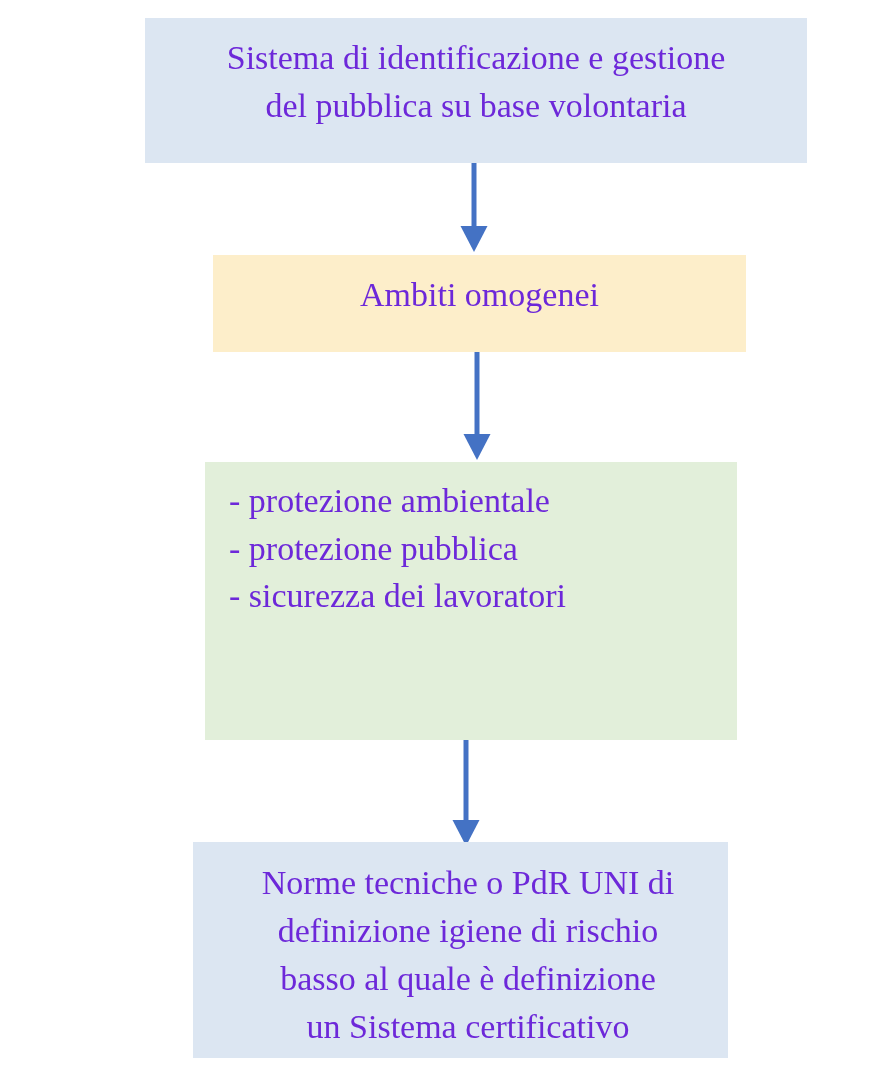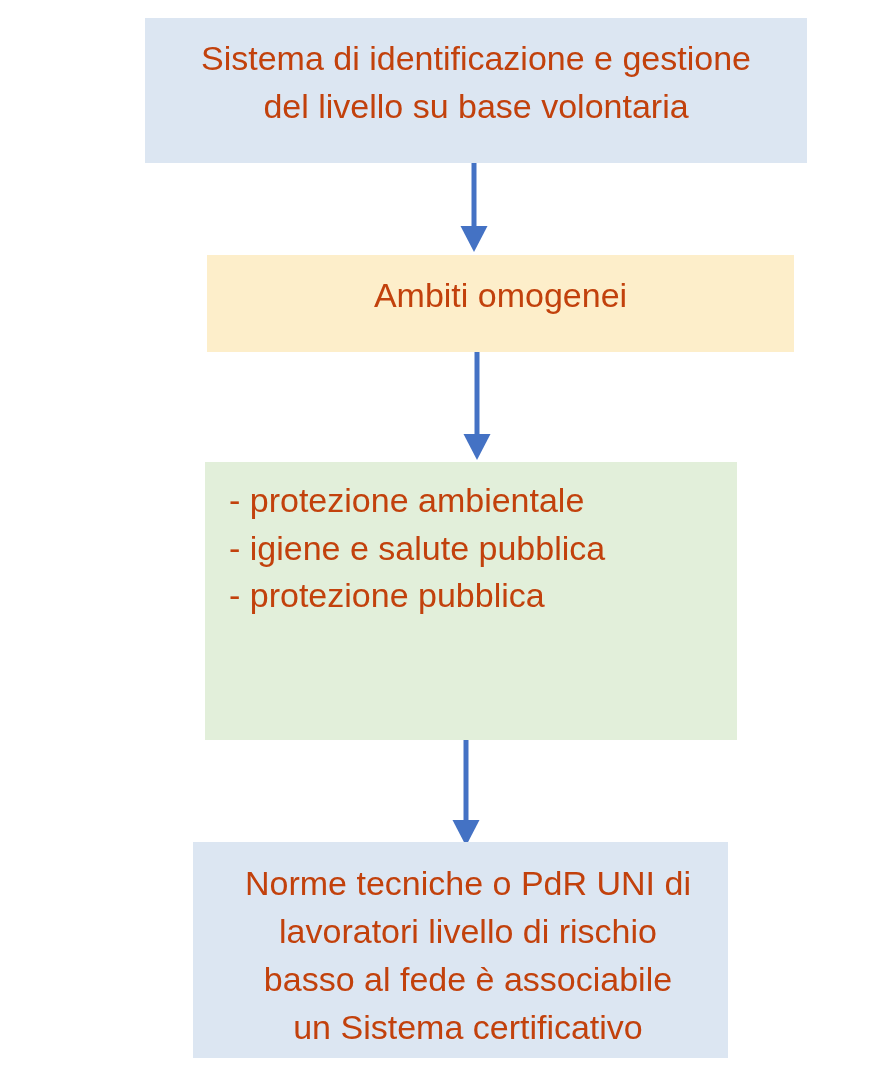--- a/index.html
+++ b/index.html
@@ -5,22 +5,22 @@
   html, body {
     margin: 0;
     padding: 0;
     background: #ffffff;
   }
   .canvas {
     position: relative;
     width: 890px;
     height: 1078px;
     background: #ffffff;
-    font-family: Liberation Sans, sans-serif;
-    color: #c2410c;
+    font-family: Liberation Serif, serif;
+    color: #6d28d9;
     overflow: hidden;
     border-radius: 8px;
   }
   .box {
     position: absolute;
     box-sizing: border-box;
     font-size: 34px;
     line-height: 48px;
   }
   .box-centered {
@@ -33,22 +33,22 @@
   }
   .box-blue   { background: #dce6f2; }
   .box-yellow { background: #fdeeca; }
   .box-green  { background: #e2efda; }
 
   #box-top {
     left: 145px; top: 18px;
     width: 662px; height: 145px;
   }
   #box-ambiti {
-    left: 207px; top: 255px;
-    width: 587px; height: 97px;
+    left: 213px; top: 255px;
+    width: 533px; height: 97px;
   }
   #box-list {
     left: 205px; top: 462px;
     width: 532px; height: 278px;
     padding: 15px 27px 0 24px;
     text-align: left;
     line-height: 47.5px;
   }
   #box-norme {
     left: 193px; top: 842px;
@@ -65,48 +65,48 @@
   #arrow-2 { left: 463px; top: 352px; }
   #arrow-3 { left: 452px; top: 740px; }
 </style>
 </head>
 <body>
 
 <div class="canvas">
 
   <div class="box box-blue box-centered" id="box-top">
     <div class="line">Sistema di identificazione e gestione</div>
-    <div class="line">del livello su base volontaria</div>
+    <div class="line">del pubblica su base volontaria</div>
   </div>
 
   <svg class="arrow" id="arrow-1" width="28" height="89" viewBox="0 0 28 89">
     <line x1="14" y1="0" x2="14" y2="64" stroke="#4472c4" stroke-width="5"></line>
     <polygon points="0.5,63 27.5,63 14,89" fill="#4472c4"></polygon>
   </svg>
 
   <div class="box box-yellow box-centered" id="box-ambiti">
     <div class="line">Ambiti omogenei</div>
   </div>
 
   <svg class="arrow" id="arrow-2" width="28" height="108" viewBox="0 0 28 108">
     <line x1="14" y1="0" x2="14" y2="83" stroke="#4472c4" stroke-width="5"></line>
     <polygon points="0.5,82 27.5,82 14,108" fill="#4472c4"></polygon>
   </svg>
 
   <div class="box box-green" id="box-list">
     <div class="line">- protezione ambientale</div>
-    <div class="line">- igiene e salute pubblica</div>
     <div class="line">- protezione pubblica</div>
+    <div class="line">- sicurezza dei lavoratori</div>
   </div>
 
   <svg class="arrow" id="arrow-3" width="28" height="106" viewBox="0 0 28 106">
     <line x1="14" y1="0" x2="14" y2="81" stroke="#4472c4" stroke-width="5"></line>
     <polygon points="0.5,80 27.5,80 14,106" fill="#4472c4"></polygon>
   </svg>
 
   <div class="box box-blue" id="box-norme">
     <div class="line">Norme tecniche o PdR UNI di</div>
-    <div class="line">lavoratori livello di rischio</div>
-    <div class="line">basso al fede è associabile</div>
+    <div class="line">definizione igiene di rischio</div>
+    <div class="line">basso al quale è definizione</div>
     <div class="line">un Sistema certificativo</div>
   </div>
 
 </div>
 
 </body></html>

